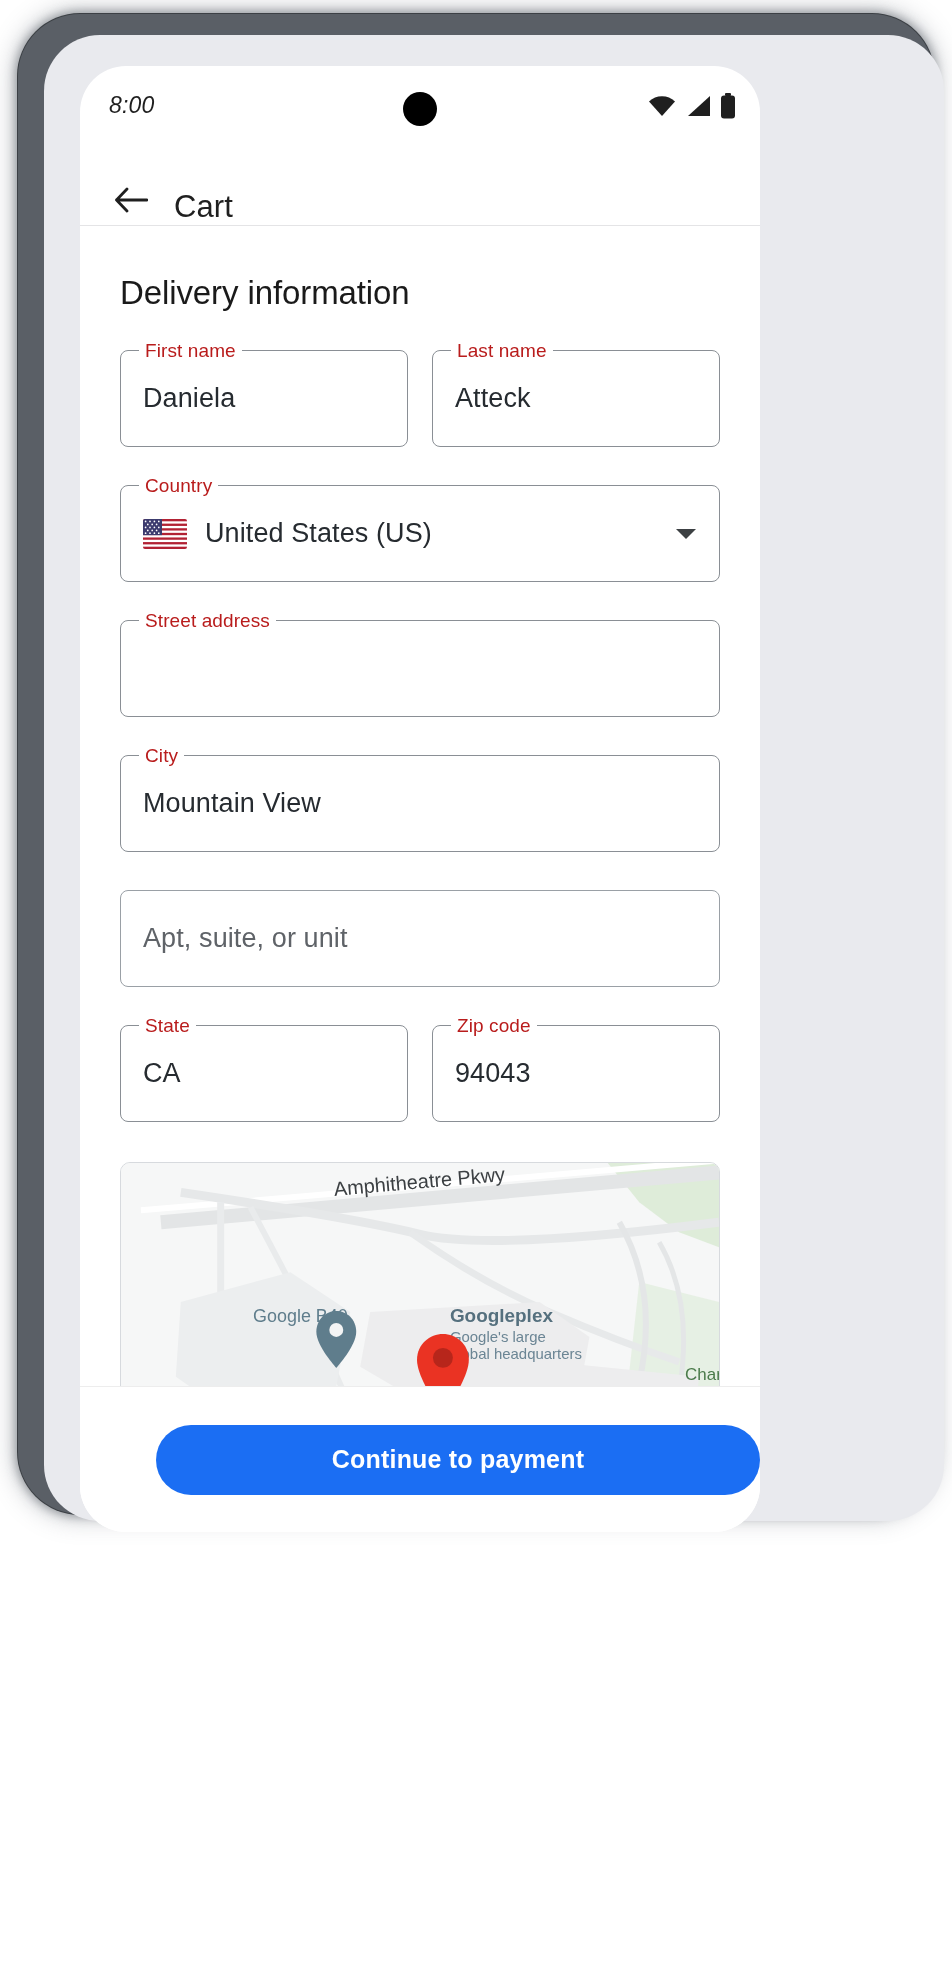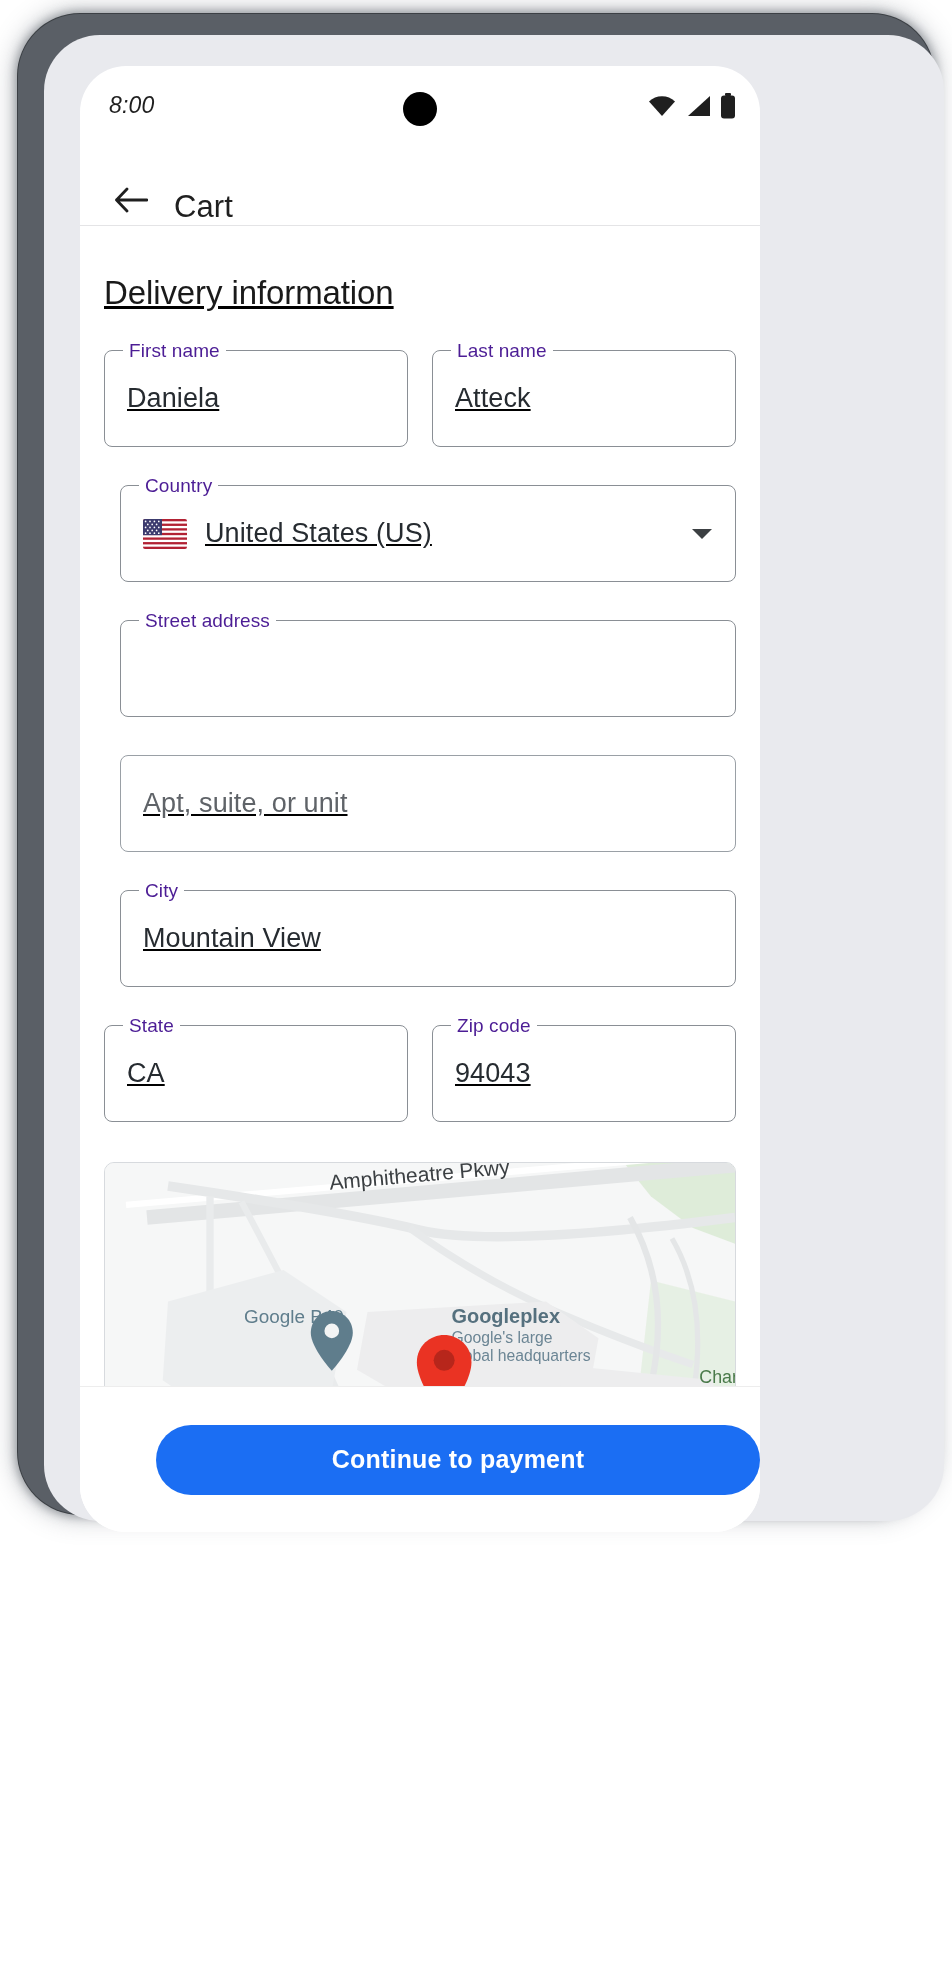--- a/index.html
+++ b/index.html
@@ -99,37 +99,36 @@
     margin-left: 18px;
     font-size: 31px;
     color: #1f1f1f;
     letter-spacing: 0.1px;
   }
 
   
   #content {
     position: relative;
     height: 1160px;
-    padding: 0 24px;
-    overflow: hidden;
-    text-decoration: underline;
+    padding: 0 40px;
+    overflow: hidden;
   }
   #section-title {
     margin-top: 48px;
     font-size: 33px;
     color: #1a1a1a;
     letter-spacing: -0.1px;
   }
 
   .field-row {
     display: flex;
     gap: 24px;
     margin-top: 38px;
   }
-  .field-row.single > .field { width: 100%; margin-left: 16px; }
+  .field-row.single > .field { width: 100%; }
   .field-row.pair > .field { flex: 1 1 0; }
 
   
   .field {
     position: relative;
     height: 97px;
     border: 1px solid #8a8f95;
     border-radius: 8px;
     display: flex;
     align-items: center;
@@ -137,21 +136,21 @@
     background: #ffffff;
   }
   .field.no-label { border-color: #9aa0a6; }
   .field-label {
     position: absolute;
     top: -11px;
     left: 18px;
     padding: 0 6px;
     background: #ffffff;
     font-size: 19px;
-    color: #4c1d95;
+    color: #b91c1c;
     line-height: 22px;
     letter-spacing: 0.1px;
   }
   .field-value {
     font-size: 27px;
     color: #262b30;
     letter-spacing: 0.1px;
   }
   .field-placeholder {
     font-size: 27px;
@@ -305,29 +304,29 @@
           </div>
         </div>
 
         <div class="field-row single">
           <div class="field">
             <span class="field-label">Street address</span>
           </div>
         </div>
 
         <div class="field-row single">
+          <div class="field">
+            <span class="field-label">City</span>
+            <span class="field-value">Mountain View</span>
+          </div>
+        </div>
+
+        <div class="field-row single">
           <div class="field no-label">
             <span class="field-placeholder">Apt, suite, or unit</span>
-          </div>
-        </div>
-
-        <div class="field-row single">
-          <div class="field">
-            <span class="field-label">City</span>
-            <span class="field-value">Mountain View</span>
           </div>
         </div>
 
         <div class="field-row pair">
           <div class="field">
             <span class="field-label">State</span>
             <span class="field-value">CA</span>
           </div>
           <div class="field">
             <span class="field-label">Zip code</span>

